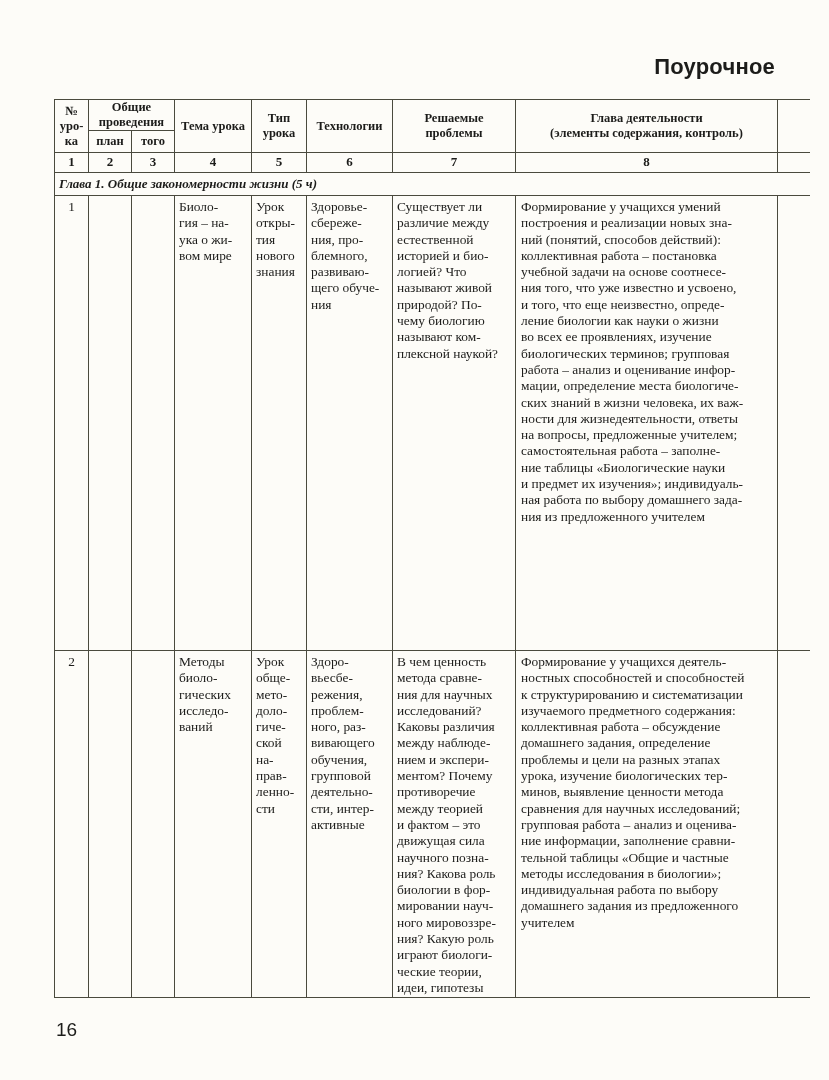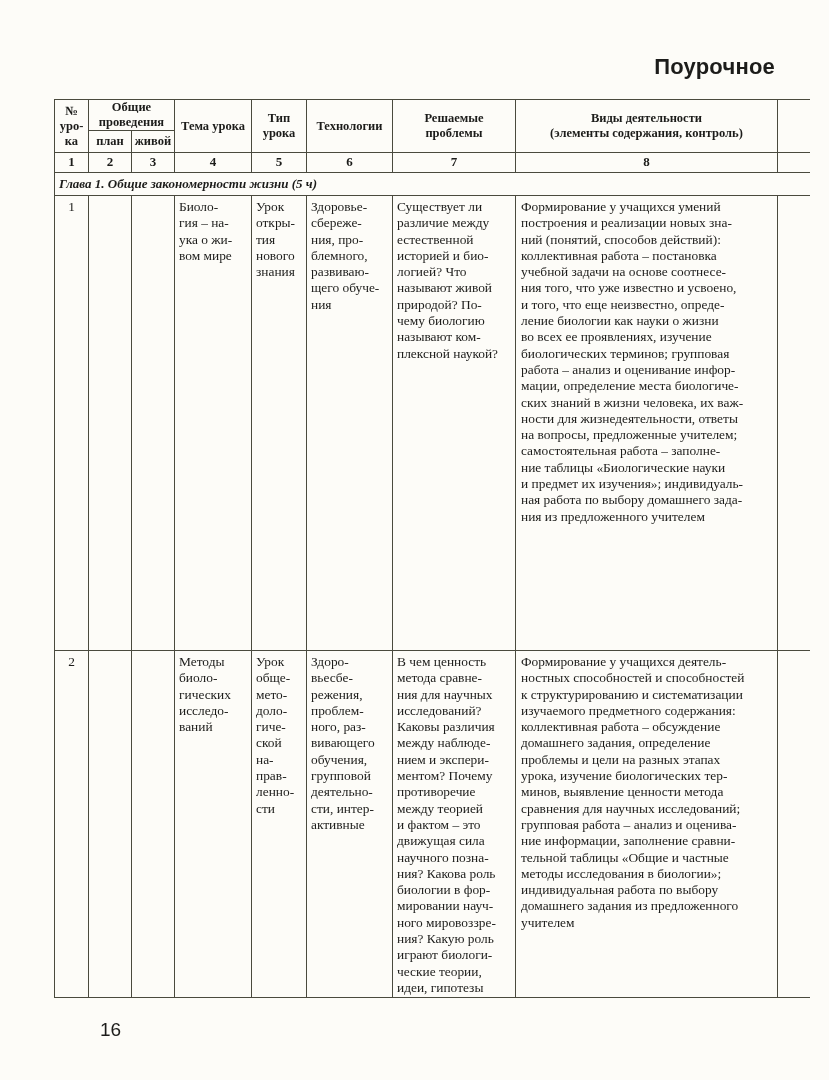--- a/index.html
+++ b/index.html
@@ -79,21 +79,20 @@
     .plan-table td.wide {
       padding-left: 5px;
       padding-right: 12px;
     }
     .page-number {
       position: absolute;
       left: 56px;
       top: 1019px;
       font-family: "Liberation Sans", sans-serif;
       font-size: 19px;
-      margin-left: 44px;
     }
   </style>
 </head>
 <body>
 
 <div class="page-heading">Поурочное</div>
 
 <table class="plan-table">
   <colgroup>
     <col style="width:34px">
@@ -108,28 +107,28 @@
   </colgroup>
   <thead>
     <tr style="height:30px">
       <th rowspan="2">№ уро- ка</th>
       <th colspan="2">Общие проведения</th>
       <th rowspan="2">Тема урока</th>
       <th rowspan="2">Тип урока</th>
       <th rowspan="2">Технологии</th>
       <th rowspan="2">Решаемые проблемы</th>
       <th rowspan="2">
-        <span>Виды деятельности</span><br>
+        <span>Глава деятельности</span><br>
         <span>(элементы содержания, контроль)</span>
       </th>
       <th rowspan="2" class="open-right"></th>
     </tr>
     <tr style="height:22px">
       <th>план</th>
-      <th>живой</th>
+      <th>того</th>
     </tr>
   </thead>
   <tbody>
     <tr class="num-row">
       <td>1</td>
       <td>2</td>
       <td>3</td>
       <td>4</td>
       <td>5</td>
       <td>6</td>

